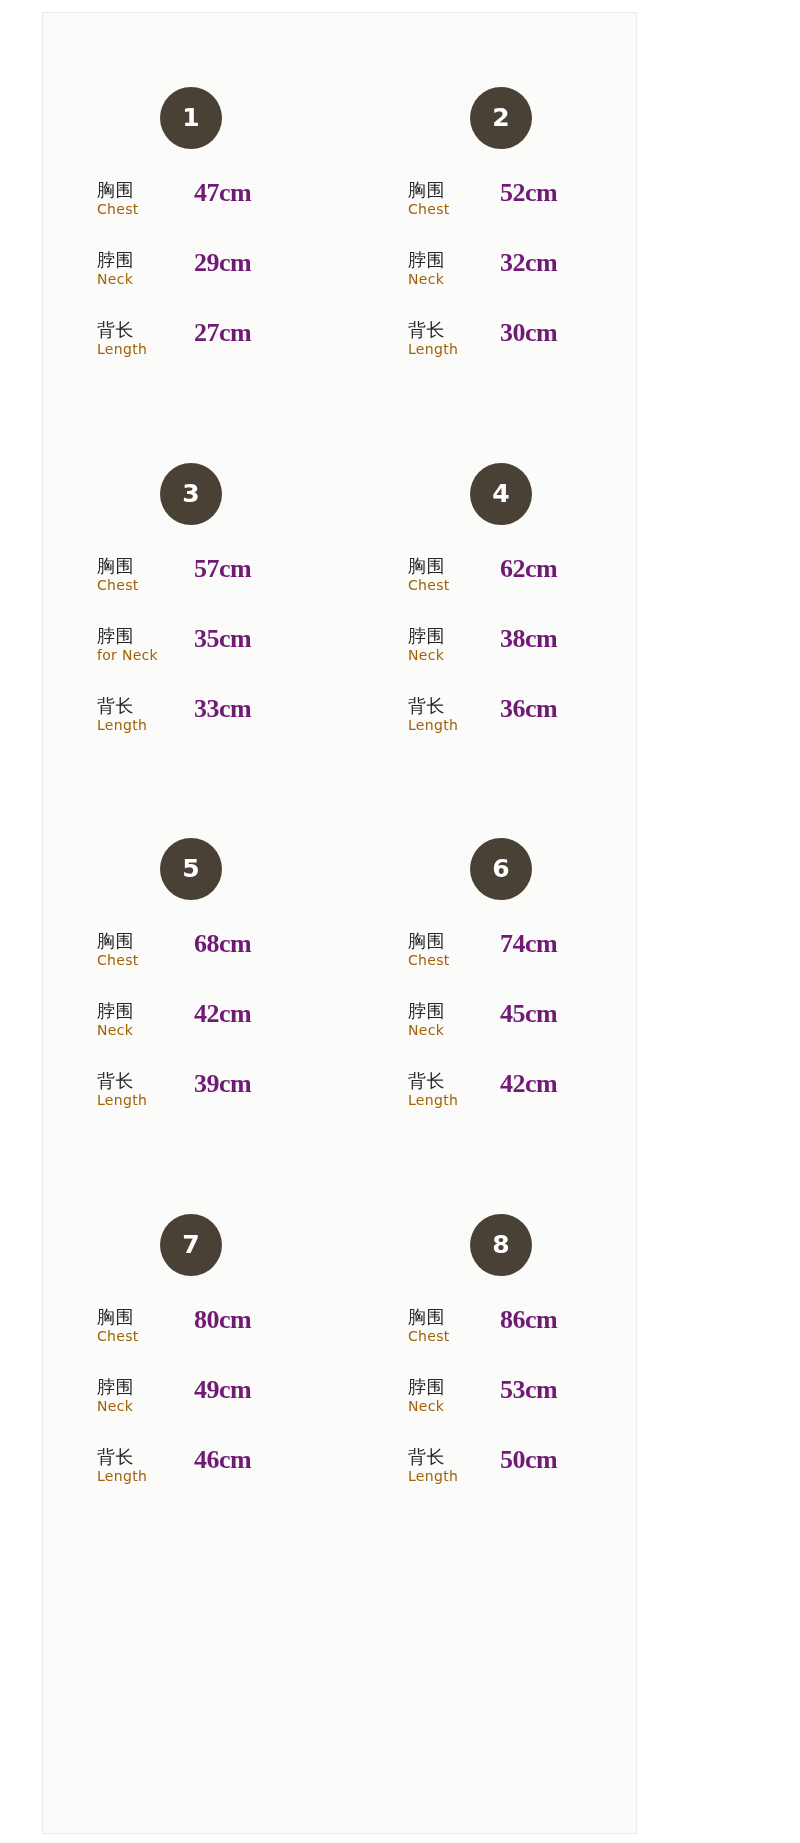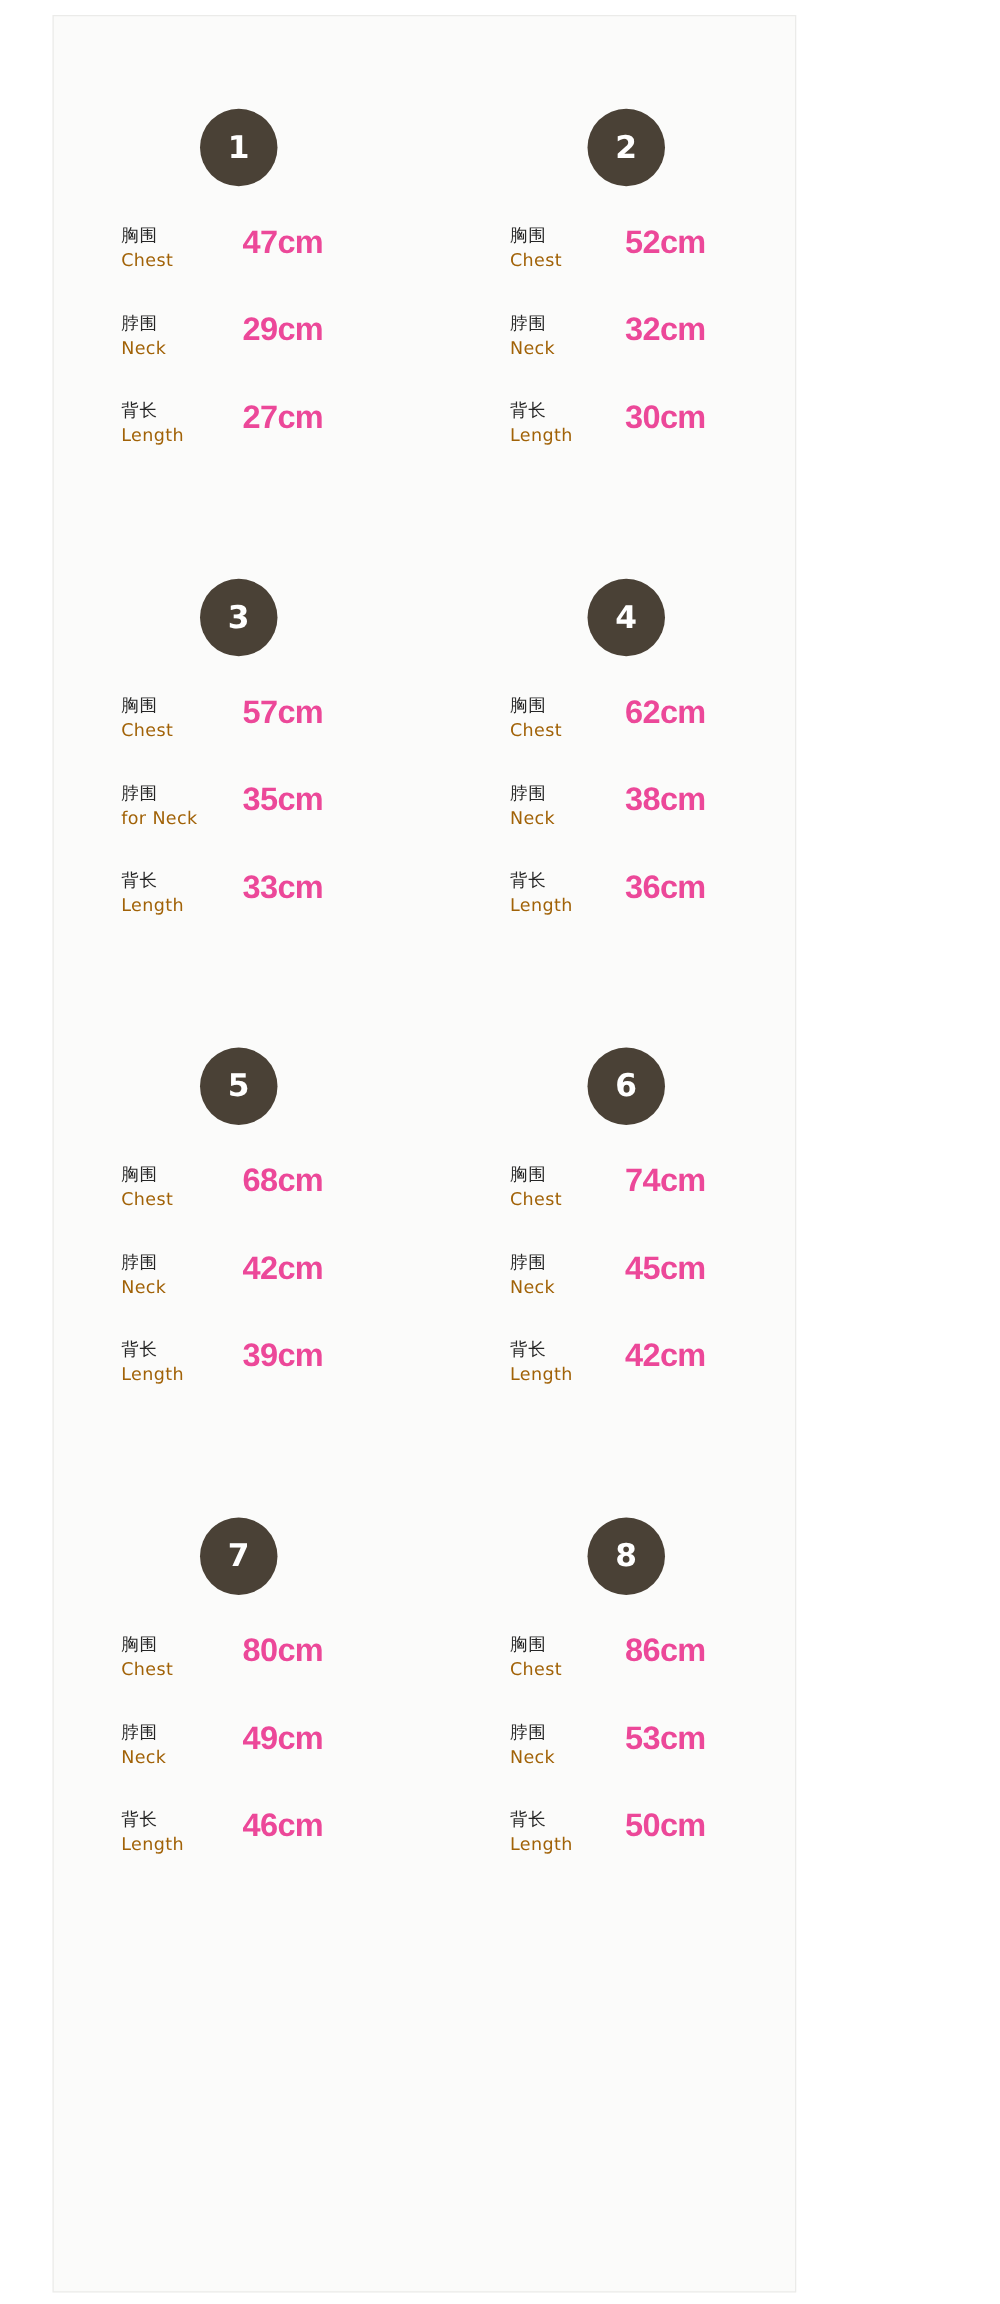--- a/index.html
+++ b/index.html
@@ -88,42 +88,42 @@
     left: 55px;
     top: 4px;
     width: 100px;
     color: #2e2e2e;
   }
   .cell.c1 .label {
     left: 68px;
   }
   .label .cn {
     display: block;
-    font-size: 14px;
+    font-size: 18px;
     line-height: 21px;
     font-family: "DejaVu Sans", sans-serif;
     color: #262626;
     letter-spacing: 0.5px;
   }
   .label .en {
     display: block;
     font-size: 14px;
     line-height: 18px;
     font-family: "DejaVu Sans", sans-serif;
     color: #a16207;
     letter-spacing: 0.3px;
   }
   .value {
     position: absolute;
     left: 152px;
     top: 3px;
     font-size: 26px;
     font-weight: bold;
-    color: #ec4899;
-    font-family: Liberation Sans, sans-serif;
+    color: #701a75;
+    font-family: Liberation Serif, serif;
     letter-spacing: -0.5px;
     white-space: nowrap;
   }
   .cell.c1 .value {
     left: 160px;
   }
 </style>
 </head>
 <body>
 

